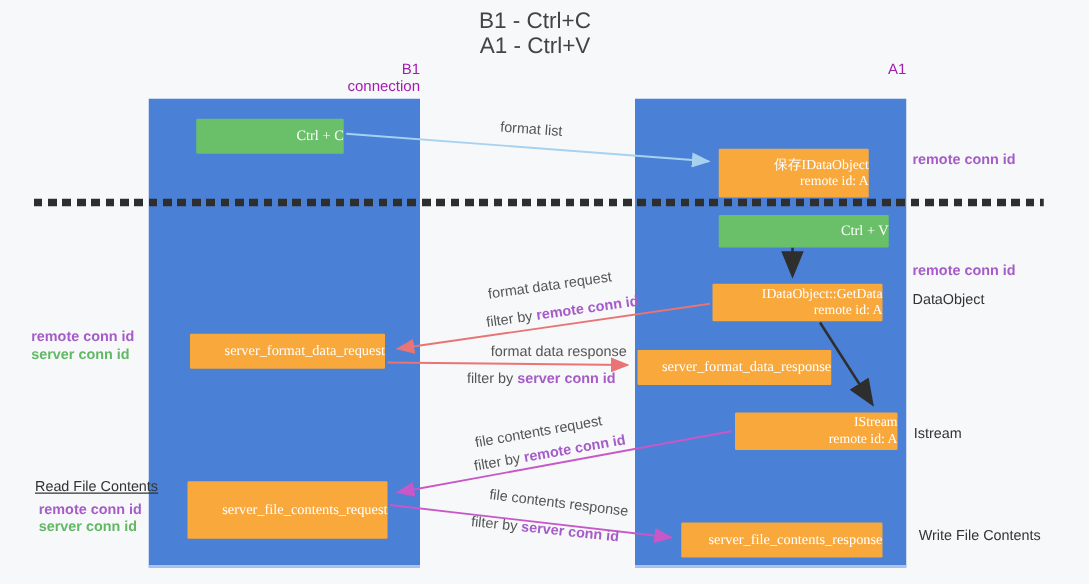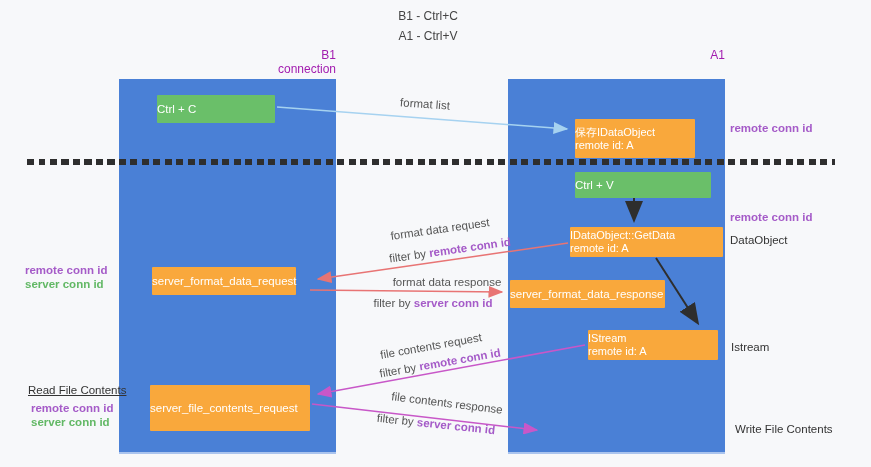--- a/index.html
+++ b/index.html
@@ -9,41 +9,41 @@
   }
   #canvas{
     position:relative;
     width:871px;height:467px;
     background:var(--background);
     overflow:hidden;
   }
   .title{
     position:absolute;left:308px;top:6px;width:240px;
     text-align:center;color:var(--title-gray);
-    font-size:12px;line-height:20px;
+    font-size:18px;line-height:20px;
   }
   .col-header{
     position:absolute;top:48px;width:217px;
     text-align:right;color:#a21caf;
     font-size:12px;line-height:14px;
   }
   .lifeline{
     position:absolute;top:79px;width:217px;height:373px;
     background:var(--lifeline-blue);
     border-bottom:2px solid #aac4ee;
   }
   .dashed{
     position:absolute;left:27px;top:159px;width:808px;height:6px;
     background:repeating-linear-gradient(to right,var(--arrow-black) 0 7px,transparent 7px 11.5px);
   }
   .box{
     position:absolute;display:flex;flex-direction:column;
-    align-items:flex-start;justify-content:center;
+    align-items:flex-end;justify-content:center;
     color:#fff;font-size:11.5px;line-height:13px;
-    border-radius:1px;text-align:center;white-space:nowrap;
+    border-radius:1px;text-align:center;white-space:nowrap;font-family:Liberation Serif, serif;
   }
   .green{background:var(--box-green);}
   .orange{background:var(--box-orange);}
   .arrow-label{
     position:absolute;white-space:nowrap;
     font-size:11.5px;color:var(--label-gray);
     transform:translate(-50%,-50%);
   }
   .side-label{
     position:absolute;white-space:nowrap;
@@ -110,42 +110,45 @@
 
   <div class="box orange" style="left:575px;top:119px;width:120px;height:39px;font-size:11px;">
     <div>保存IDataObject</div>
     <div>remote id: A</div>
   </div>
 
   <div class="box green" style="left:575px;top:172px;width:136px;height:26px;">
     <div>Ctrl + V</div>
   </div>
 
-  <div class="box orange" style="left:570px;top:227px;width:153px;height:30px;font-size:11px;">
+  <div class="box orange" style="left:570px;top:227px;width:136px;height:30px;font-size:11px;">
     <div>IDataObject::GetData</div>
     <div>remote id: A</div>
   </div>
 
-  <div class="box orange" style="left:152px;top:267px;width:144px;height:28px;">
+  <div class="box orange" style="left:152px;top:267px;width:156px;height:28px;">
     <div>server_format_data_request</div>
   </div>
 
   <div class="box orange" style="left:510px;top:280px;width:155px;height:28px;">
     <div>server_format_data_response</div>
   </div>
 
   <div class="box orange" style="left:588px;top:330px;width:130px;height:30px;font-size:11px;">
     <div>IStream</div>
     <div>remote id: A</div>
   </div>
 
   <div class="box orange" style="left:150px;top:385px;width:160px;height:46px;">
     <div>server_file_contents_request</div>
   </div>
 
+  <div class="box orange" style="left:545px;top:418px;width:161px;height:28px;">
+    <div>server_file_contents_response</div>
+  </div>
 
   <div class="arrow-label" style="left:425px;top:104px;transform:translate(-50%,-50%) rotate(4deg);">format list</div>
 
   <div class="arrow-label" style="left:440px;top:229px;transform:translate(-50%,-50%) rotate(-8deg);">format data request</div>
   <div class="arrow-label" style="left:450px;top:250px;transform:translate(-50%,-50%) rotate(-8deg);">
     <span>filter by</span>
     <span class="purple-b">remote conn id</span>
   </div>
 
   <div class="arrow-label" style="left:447px;top:282px;">format data response</div>

